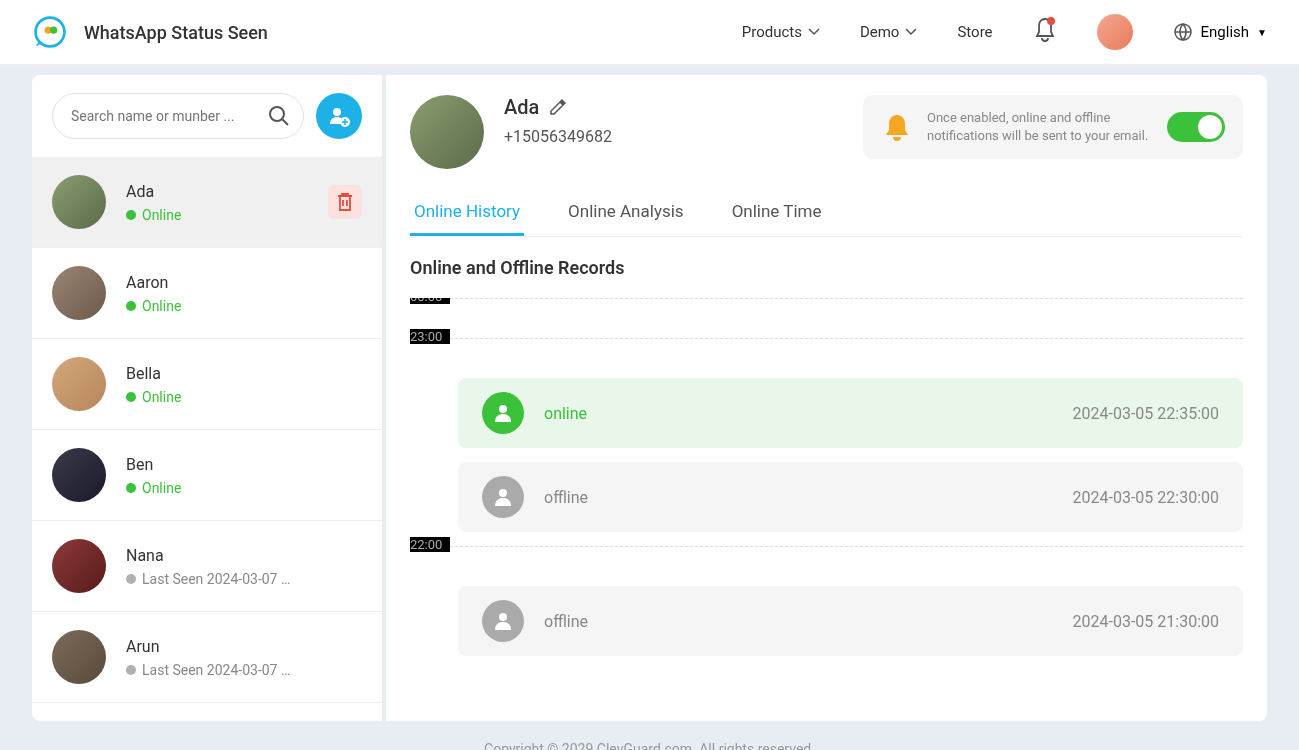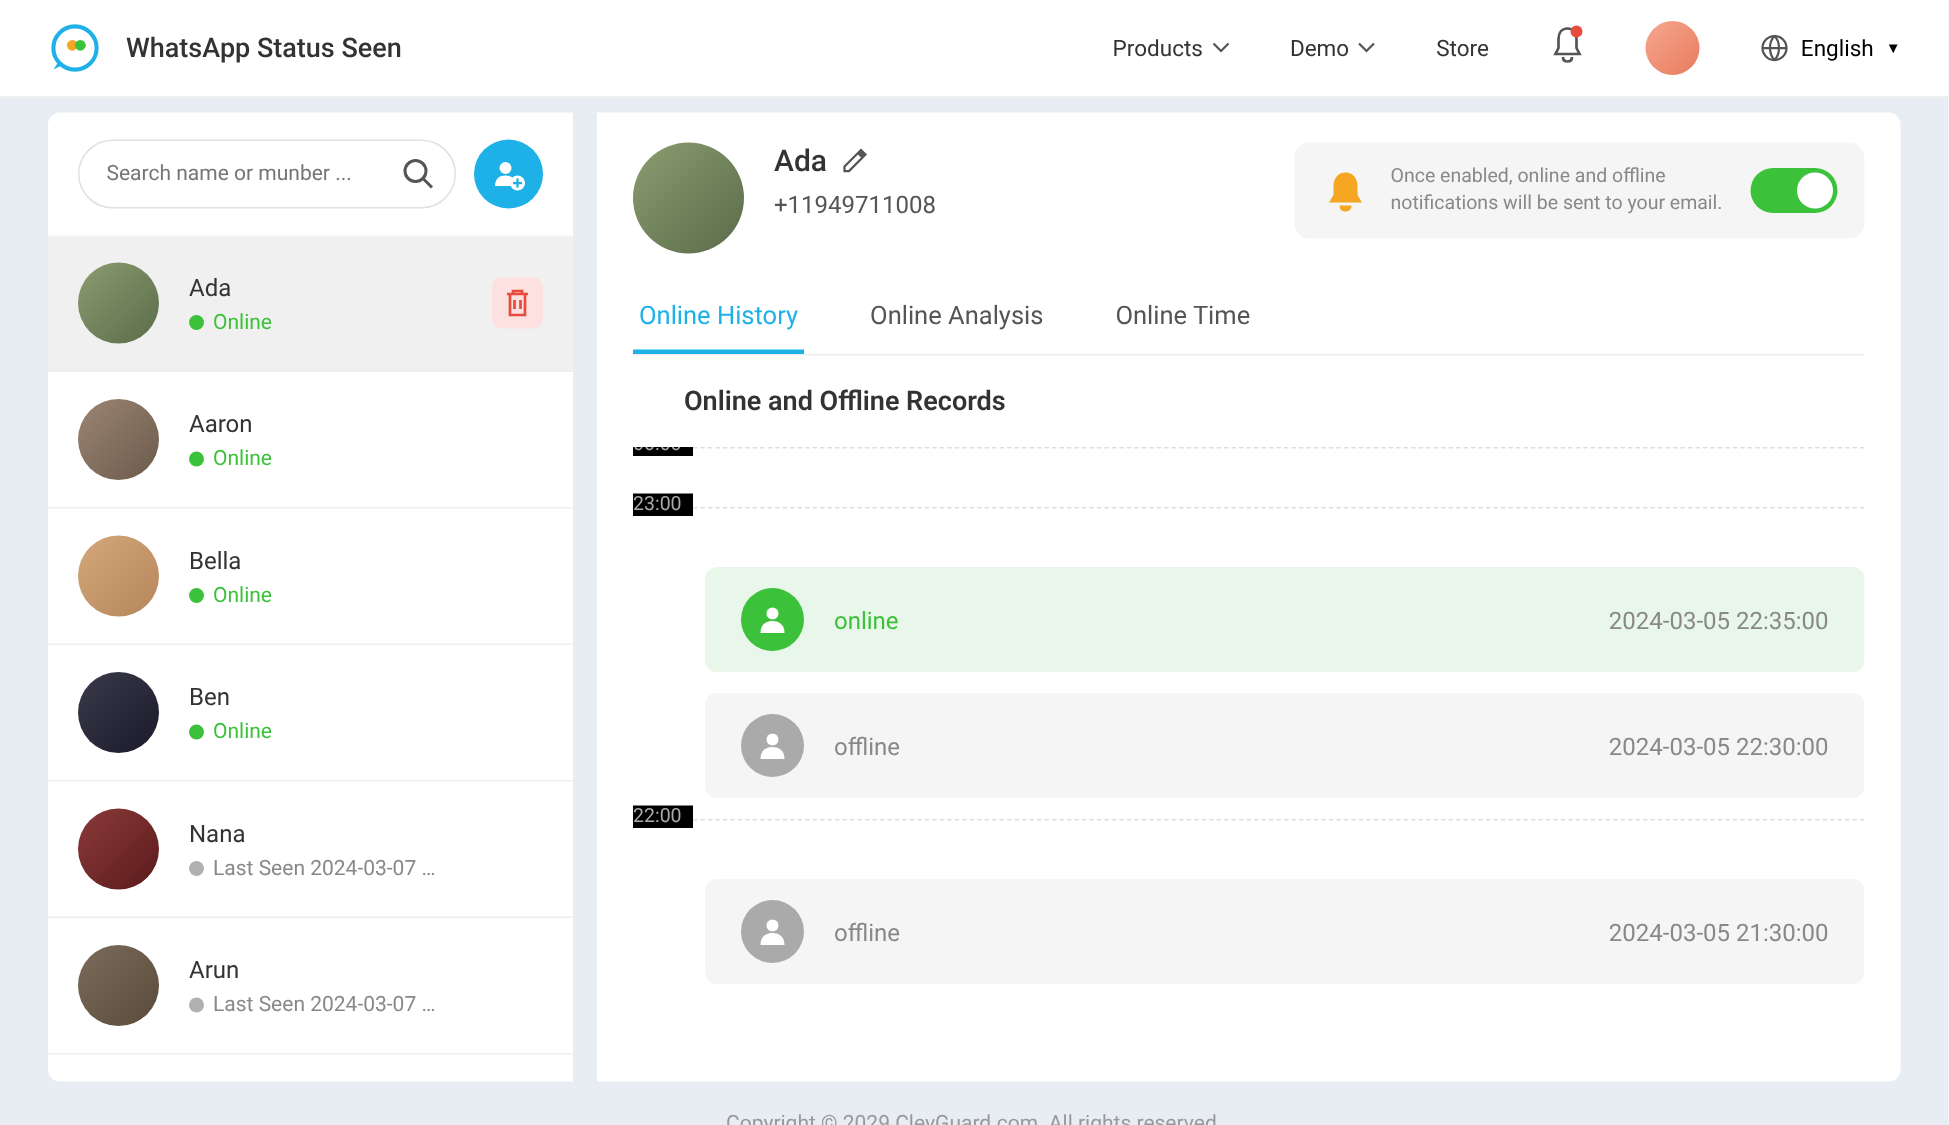--- a/index.html
+++ b/index.html
@@ -8,21 +8,21 @@
 .header { background: #fff; height: 65px; display: flex; align-items: center; padding: 0 32px; border-bottom: 1px solid #eee; }
 .logo { width: 36px; height: 36px; margin-right: 16px; }
 .app-title { font-size: 18px; color: #333; font-weight: 500; flex: 1; }
 .nav-items { display: flex; align-items: center; gap: 40px; }
 .nav-item { font-size: 15px; color: #333; cursor: pointer; display: flex; align-items: center; gap: 6px; }
 .bell-wrapper { position: relative; cursor: pointer; }
 .bell-dot { position: absolute; top: 0; right: 2px; width: 8px; height: 8px; background: #e74c3c; border-radius: 50%; }
 .avatar-header { width: 36px; height: 36px; border-radius: 50%; background: linear-gradient(135deg, #f5a890, #e87a5d); cursor: pointer; }
 .lang-selector { display: flex; align-items: center; gap: 8px; cursor: pointer; font-size: 15px; }
 
-.main-container { display: flex; padding: 10px 32px 0; gap: 16px; height: 656px; }
+.main-container { display: flex; padding: 10px 32px 0; gap: 4px; height: 656px; }
 
 .sidebar { width: 350px; background: #fff; border-radius: 8px 0 0 8px; overflow: hidden; display: flex; flex-direction: column; }
 .search-bar { padding: 18px 20px; display: flex; align-items: center; gap: 12px; }
 .search-input-wrap { flex: 1; position: relative; }
 .search-input { width: 100%; height: 46px; border: 1px solid #e0e0e0; border-radius: 23px; padding: 0 48px 0 18px; font-size: 14px; color: #999; outline: none; }
 .search-icon { position: absolute; right: 14px; top: 50%; transform: translateY(-50%); color: #666; }
 .add-btn { width: 46px; height: 46px; border-radius: 50%; background: #1db1e8; display: flex; align-items: center; justify-content: center; cursor: pointer; }
 
 .contact-list { flex: 1; overflow-y: auto; }
 .contact-item { display: flex; align-items: center; padding: 18px 20px; border-bottom: 1px solid #eee; cursor: pointer; position: relative; }
@@ -52,21 +52,21 @@
 .notif-text { flex: 1; }
 .notif-title { font-size: 15px; color: #333; margin-bottom: 4px; }
 .notif-desc { font-size: 13px; color: #888; line-height: 1.4; }
 .toggle { width: 58px; height: 30px; background: #3cc13b; border-radius: 15px; position: relative; cursor: pointer; flex-shrink: 0; }
 .toggle-knob { position: absolute; right: 3px; top: 3px; width: 24px; height: 24px; background: #fff; border-radius: 50%; }
 
 .tabs { display: flex; gap: 40px; border-bottom: 1px solid #eee; margin-bottom: 20px; }
 .tab { padding: 12px 4px; font-size: 17px; color: #555; cursor: pointer; border-bottom: 3px solid transparent; }
 .tab.active { color: #1db1e8; border-bottom-color: #1db1e8; }
 
-.records-title { font-size: 18px; color: #333; font-weight: 600; margin-bottom: 20px; margin-left: 34px; }
+.records-title { font-size: 18px; color: #333; font-weight: 600; margin-bottom: 20px; }
 
 .timeline { flex: 1; overflow-y: auto; }
 .time-label { font-size: 13px; color: #aaa; margin-bottom: 20px; border-top: 1px dashed #ddd; padding-top: 4px; position: relative; }
 .time-label span { background: #000000; padding-right: 8px; position: relative; top: -14px; }
 .record-row { margin-left: 48px; background: #f5f5f5; border-radius: 8px; padding: 14px 24px; display: flex; align-items: center; margin-bottom: 14px; }
 .record-row.online-row { background: #e8f7ea; }
 .record-icon { width: 42px; height: 42px; border-radius: 50%; display: flex; align-items: center; justify-content: center; margin-right: 20px; }
 .record-icon.online-ic { background: #3cc13b; }
 .record-icon.offline-ic { background: #aaa; }
 .record-status { font-size: 16px; flex: 1; }
@@ -219,21 +219,21 @@
   <div class="content">
     <div class="content-header">
       <div class="profile-avatar av-1"></div>
       <div class="profile-info">
         <div class="profile-name-row">
           <span class="profile-name">Ada</span>
           <svg class="edit-icon" width="18" height="18">
               <path d="M2 13 L2 16 L5 16 L14 7 L11 4 Z M12 3 L15 6 L16 5 L13 2 Z" fill="none" stroke="#555" stroke-width="1.5"></path>
             </svg>
         </div>
-        <div class="profile-phone">+11949711008</div>
+        <div class="profile-phone">+15056349682</div>
       </div>
       <div class="notification-box">
         <svg class="notif-icon" width="32" height="32">
             <path d="M16 4 C11 4 8 8 8 13 L8 19 L5 24 L27 24 L24 19 L24 13 C24 8 21 4 16 4 M12 26 C12 29 14 30 16 30 C18 30 20 29 20 26" fill="#f5a623"></path>
           </svg>
         <div class="notif-text">
           <div class="notif-desc">Once enabled, online and offline notifications will be sent to your email.</div>
         </div>
         <div class="toggle">
           <div class="toggle-knob"></div>

